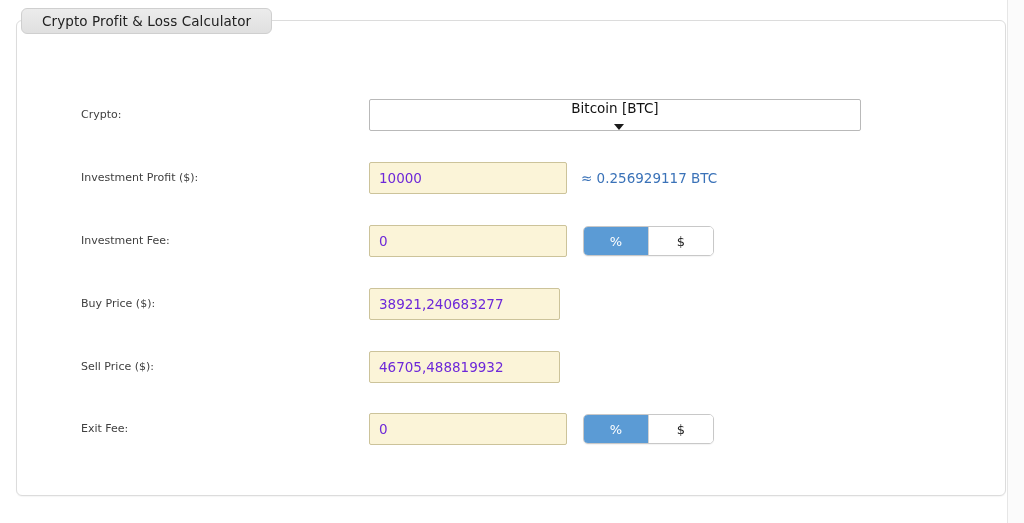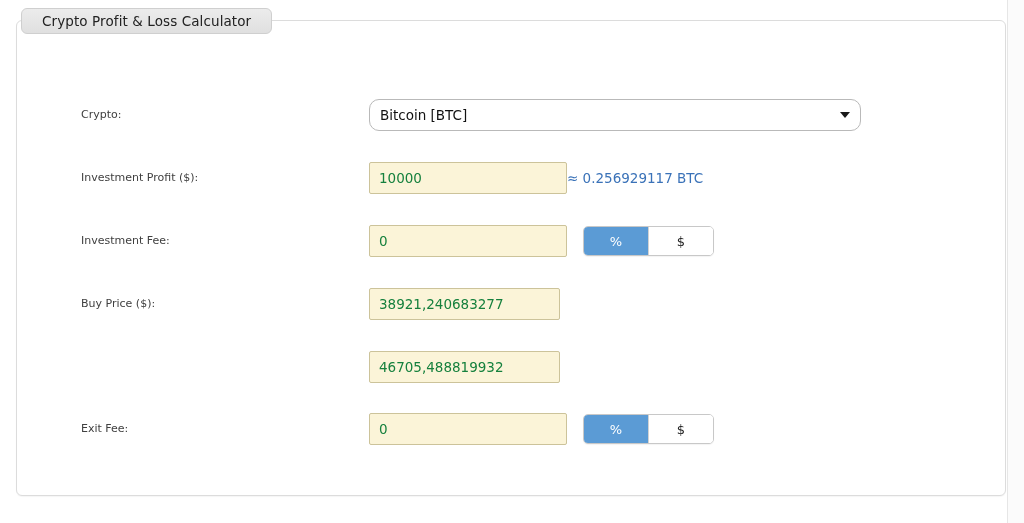--- a/index.html
+++ b/index.html
@@ -101,28 +101,29 @@
     height: 32px;
   }
 
   
   .crypto-select {
     width: 492px;
     height: 32px;
     box-sizing: border-box;
     background: #ffffff;
     border: 1px solid #b9b9b9;
-    border-radius: 10px;
+    border-radius: 2px;
     display: flex;
     align-items: center;
     padding: 0 10px;
     font-size: 13.5px;
     color: #111111;
     position: relative;
     cursor: default;
+    flex-direction: column;
   }
   .crypto-select .sel-value {
     flex: 1;
     white-space: nowrap;
     overflow: hidden;
   }
   .caret {
     width: 0;
     height: 0;
     border-left: 5px solid transparent;
@@ -135,29 +136,30 @@
   .text-input {
     width: 198px;
     height: 32px;
     box-sizing: border-box;
     background: #fbf4d8;
     border: 1px solid #ccc39a;
     border-radius: 2px;
     padding: 0 9px;
     font-family: "DejaVu Sans", "Liberation Sans", sans-serif;
     font-size: 13.5px;
-    color: #15803d;
+    color: #6d28d9;
     outline: none;
   }
   .text-input.wide {
     width: 191px;
   }
 
   
   .btc-hint {
+    margin-left: 14px;
     font-size: 13.5px;
     color: #3a72b8;
     white-space: nowrap;
   }
 
   
   .toggle {
     margin-left: 16px;
     display: flex;
     align-items: stretch;
@@ -229,20 +231,21 @@
     </div>
 
     <div class="row r3">
       <div class="field-label">Buy Price ($):</div>
       <div class="control-area">
         <input class="text-input wide" type="text" value="38921,240683277" style="">
       </div>
     </div>
 
     <div class="row r4">
+      <div class="field-label">Sell Price ($):</div>
       <div class="control-area">
         <input class="text-input wide" type="text" value="46705,488819932" style="">
       </div>
     </div>
 
     <div class="row r5">
       <div class="field-label">Exit Fee:</div>
       <div class="control-area">
         <input class="text-input" type="text" value="0" style="">
         <div class="toggle">

